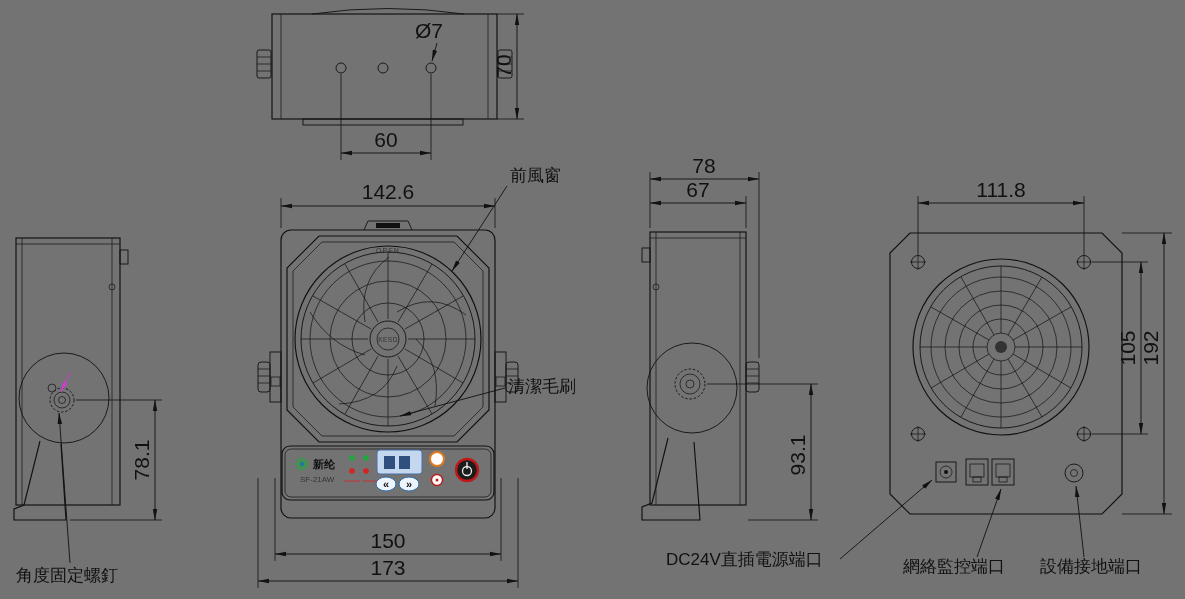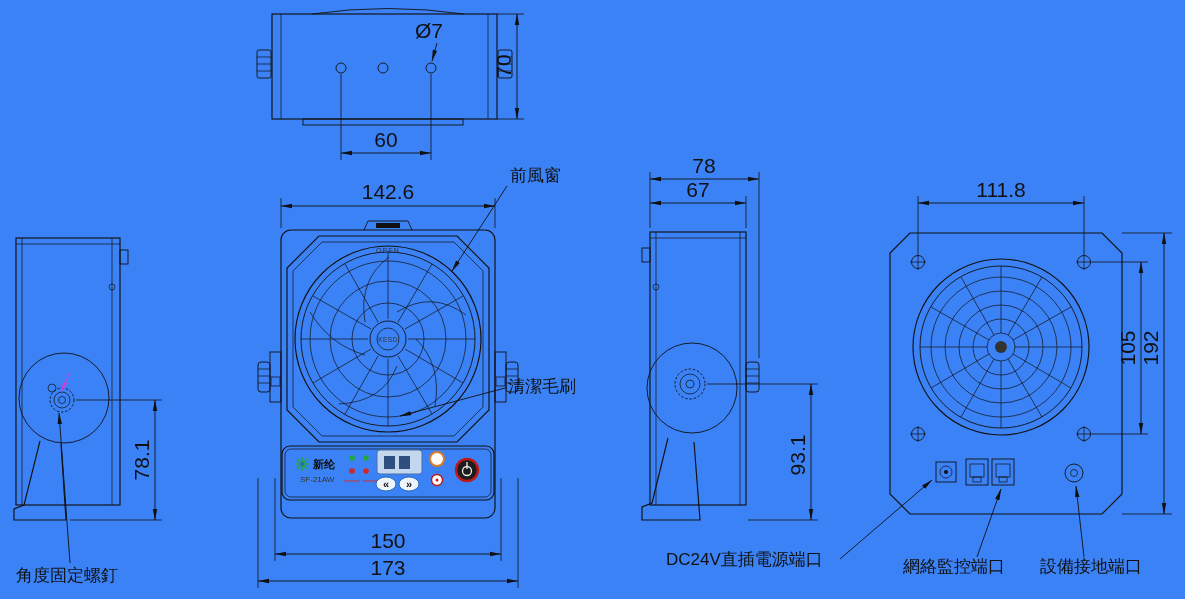--- a/index.html
+++ b/index.html
@@ -1,16 +1,16 @@
 <!DOCTYPE html>
 <html><head>
 <meta charset="utf-8">
 <style>
   html,body{margin:0;padding:0;background:#fff;}
-  .stage{width:1185px;height:599px;position:relative;background:#3b82f6;overflow:hidden;}
+  .stage{width:1185px;height:599px;position:relative;background:#737373;overflow:hidden;}
   svg{display:block;}
   .ln{stroke:#111;stroke-width:1.15;fill:none;}
   .thin{stroke:#111;stroke-width:0.7;fill:none;}
   .mid{stroke:#111;stroke-width:0.9;fill:none;}
   .ext{stroke:#111;stroke-width:0.8;fill:none;}
   .dimline{stroke:#111;stroke-width:0.9;fill:none;}
   .leader{stroke:#111;stroke-width:0.9;fill:none;}
   text{font-family:"Liberation Sans","DejaVu Sans",sans-serif;fill:#111;}
   text.dim{font-size:21px;text-anchor:middle;}
   text.callout{font-size:17px;text-anchor:start;}

